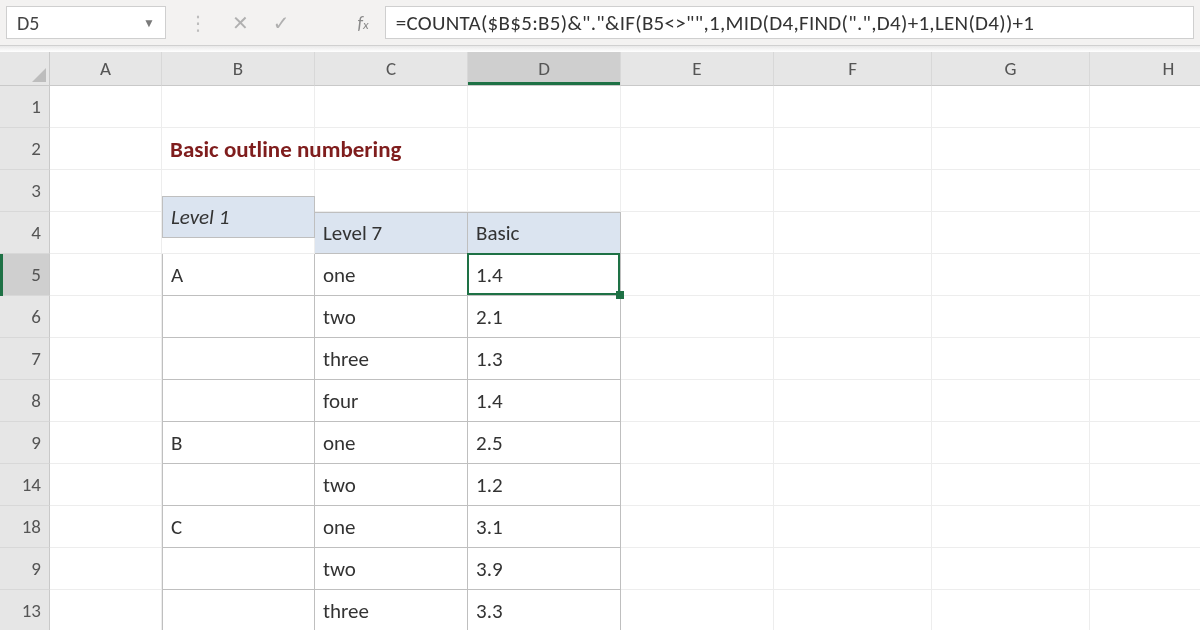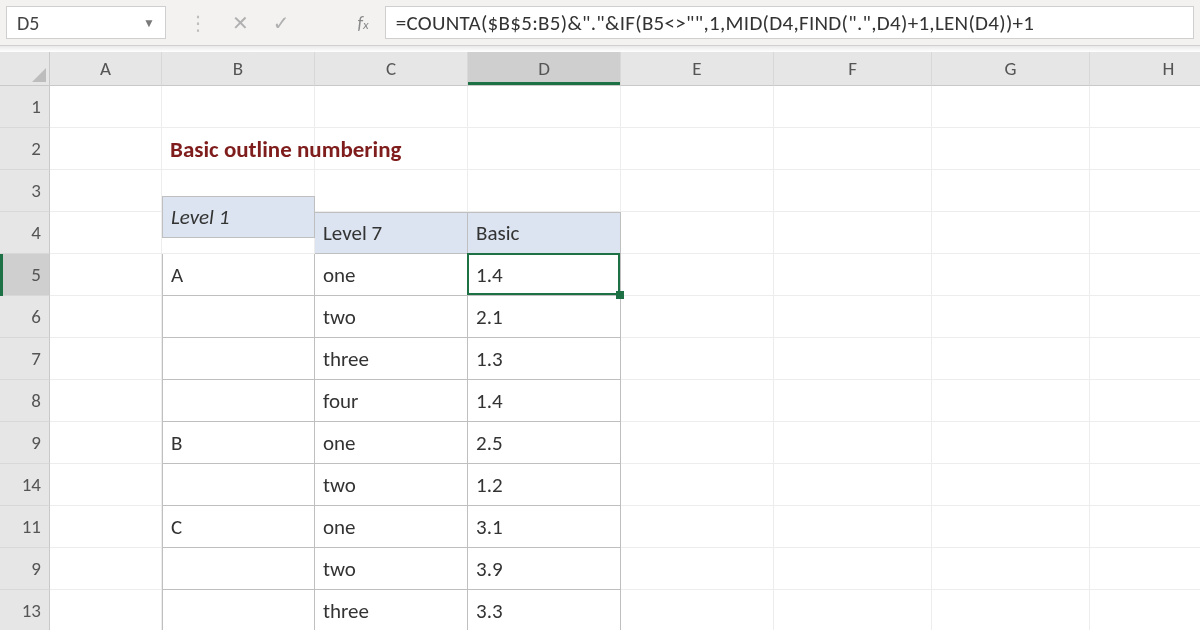--- a/index.html
+++ b/index.html
@@ -133,21 +133,21 @@
         <div class="row-h">1</div>
         <div class="row-h">2</div>
         <div class="row-h">3</div>
         <div class="row-h">4</div>
         <div class="row-h active">5</div>
         <div class="row-h">6</div>
         <div class="row-h">7</div>
         <div class="row-h">8</div>
         <div class="row-h">9</div>
         <div class="row-h">14</div>
-        <div class="row-h">11</div>
+        <div class="row-h">18</div>
         <div class="row-h">9</div>
         <div class="row-h">13</div>
       </div>
     <div class="cells" id="cells">
         <div class="cell " style="left: 0px; top: 0px; width: 112px; height: 42px;"></div>
         <div class="cell " style="left: 112px; top: 0px; width: 153px; height: 42px;"></div>
         <div class="cell " style="left: 265px; top: 0px; width: 153px; height: 42px;"></div>
         <div class="cell " style="left: 418px; top: 0px; width: 153px; height: 42px;"></div>
         <div class="cell " style="left: 571px; top: 0px; width: 153px; height: 42px;"></div>
         <div class="cell " style="left: 724px; top: 0px; width: 158px; height: 42px;"></div>

